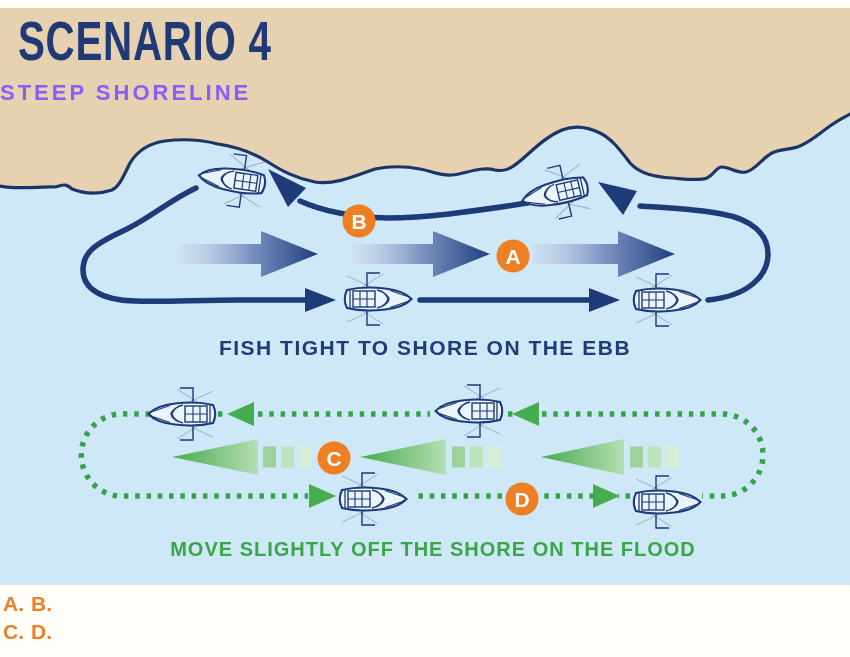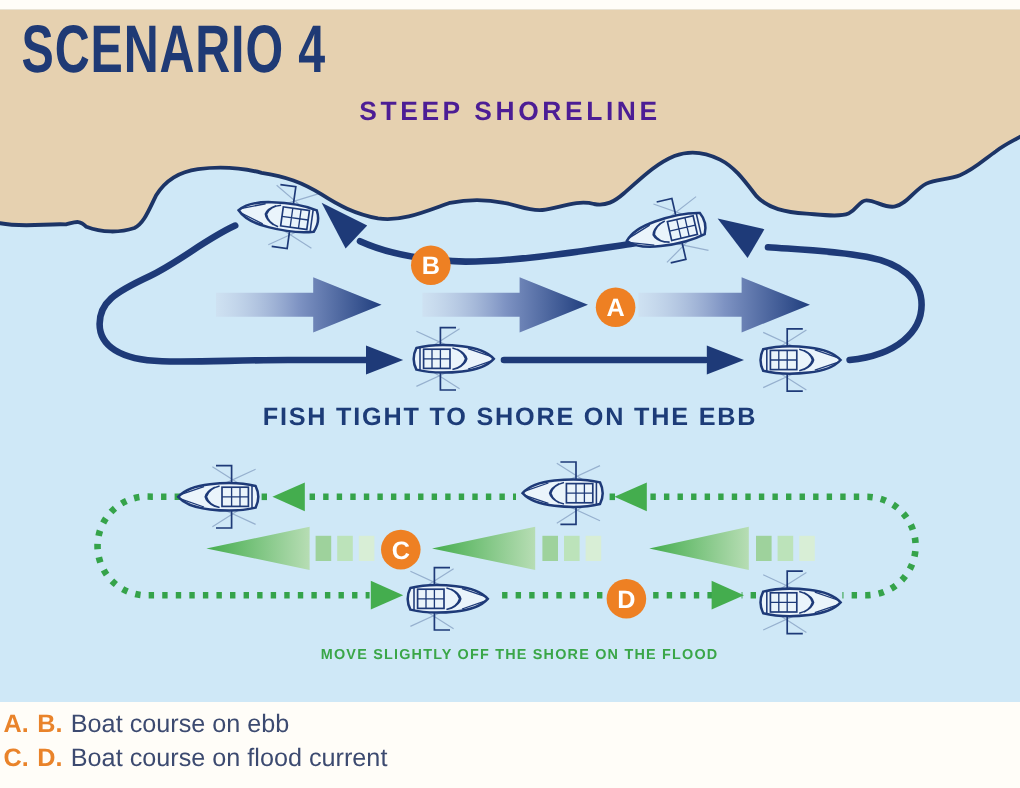--- a/index.html
+++ b/index.html
@@ -2,26 +2,26 @@
 <html><head>
 <meta charset="utf-8">
 <style>
   html,body{margin:0;padding:0;background:#ffffff;}
   .stage{position:relative;width:850px;height:657px;background:#fffdf8;overflow:hidden;
          font-family:"Liberation Sans",sans-serif;}
   .stage svg{position:absolute;left:0;top:0;}
   .overlay{position:absolute;white-space:nowrap;}
   .title{left:18px;top:8px;color:#1f3a75;font-size:56px;font-weight:bold;
          transform:scaleX(.72);transform-origin:left top;letter-spacing:1px;}
-  .subtitle{left:0;right:0;top:80px;text-align:center;color:#4c1d95;
+  .subtitle{left:0;right:0;top:80px;color:#8b5cf6;
             font-size:22px;font-weight:bold;letter-spacing:3px;}
   .caption-ebb{left:0;right:0;top:336px;text-align:center;color:#1d3c78;
                font-size:21px;font-weight:bold;letter-spacing:1.5px;}
   .caption-flood{left:16px;right:0;top:538px;text-align:center;color:#3aa648;
-                 font-size:12px;font-weight:bold;letter-spacing:1px;}
+                 font-size:20px;font-weight:bold;letter-spacing:1px;}
   .legend{left:3px;top:590px;font-size:21px;color:#3c4a70;line-height:28px;}
   .legend .row{display:flex;align-items:baseline;}
   .lkey{color:#e9832a;font-weight:bold;margin-right:7px;}
   .ltext{margin-right:18px;}
   .badge-letter{font-family:"Liberation Sans",sans-serif;font-size:21px;font-weight:bold;}
 </style>
 </head>
 <body>
 
 <div class="stage">
@@ -153,22 +153,20 @@
 
   <div class="overlay title">SCENARIO 4</div>
   <div class="overlay subtitle">STEEP SHORELINE</div>
   <div class="overlay caption-ebb">FISH TIGHT TO SHORE ON THE EBB</div>
   <div class="overlay caption-flood">MOVE SLIGHTLY OFF THE SHORE ON THE FLOOD</div>
 
   <div class="overlay legend">
     <div class="row">
       <span class="lkey">A.</span>
       <span class="lkey">B.</span>
-      <span class="ltext">Boat course on ebb</span>
     </div>
     <div class="row">
       <span class="lkey">C.</span>
       <span class="lkey">D.</span>
-      <span class="ltext">Boat course on flood current</span>
     </div>
   </div>
 
 </div>
 
 </body></html>

